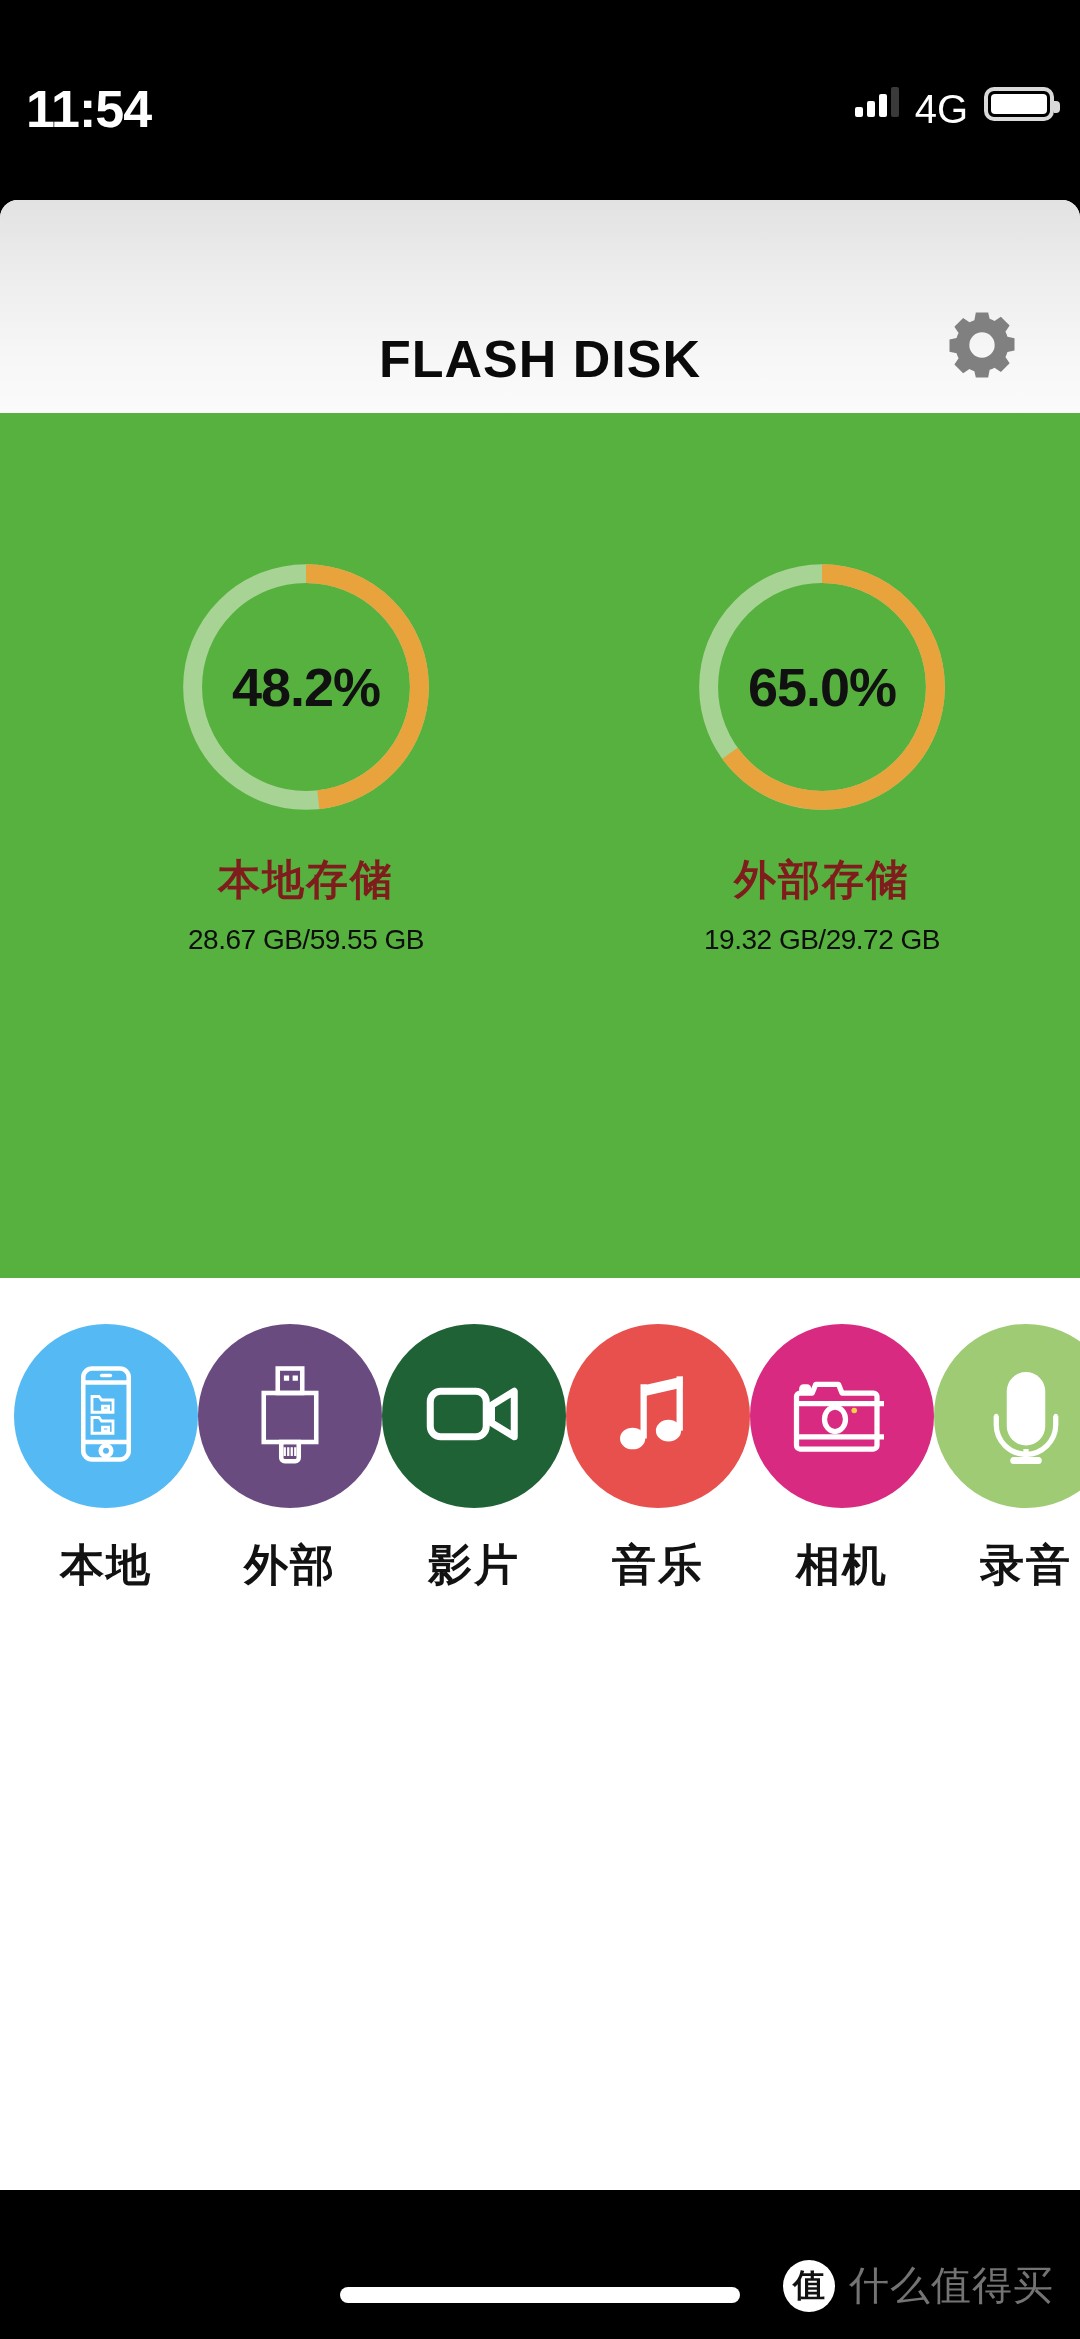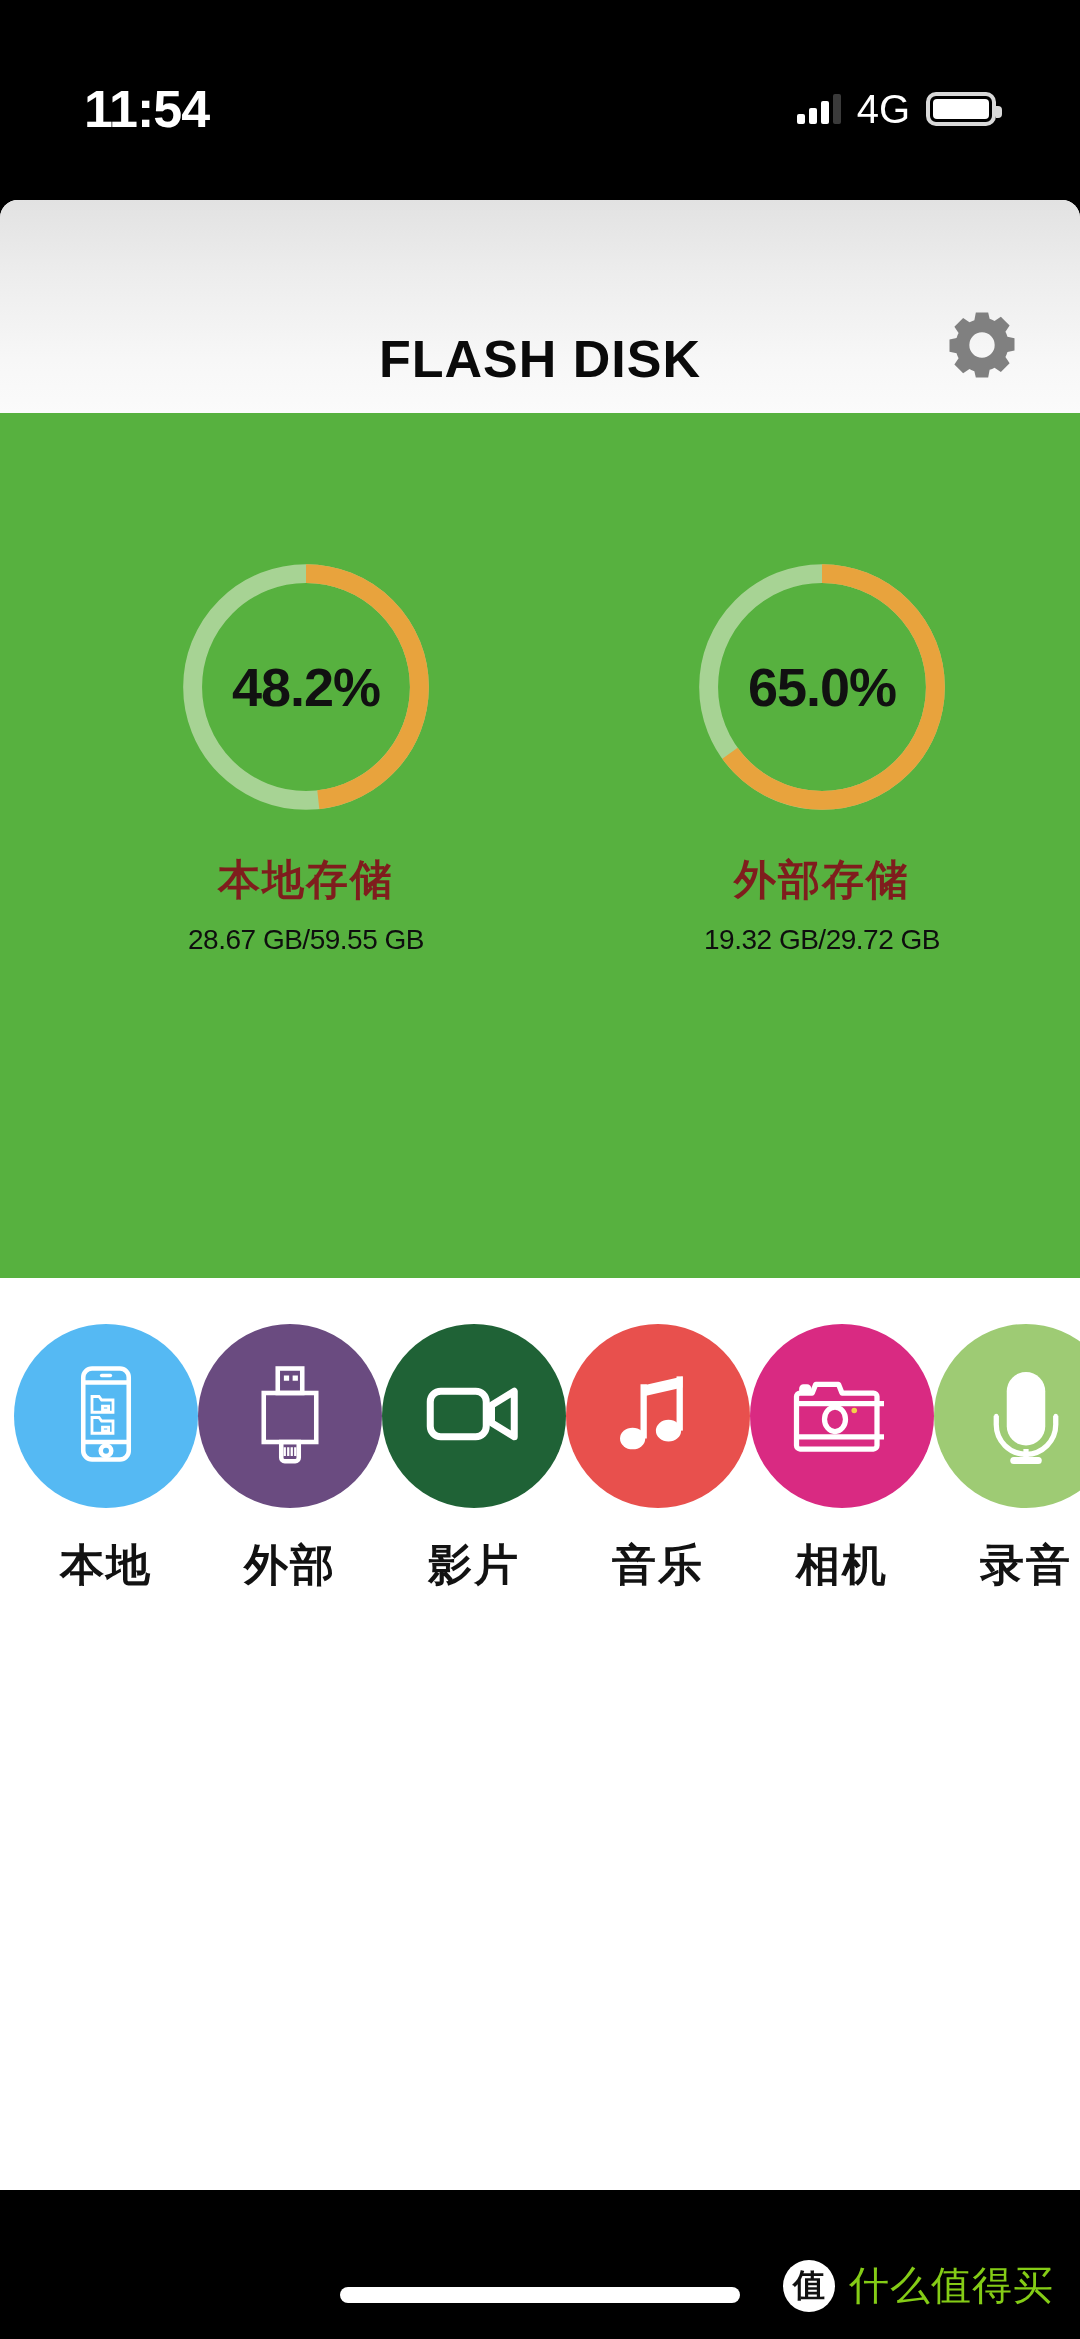--- a/index.html
+++ b/index.html
@@ -8,28 +8,28 @@
     background:#000;
     font-family:"Liberation Sans","DejaVu Sans",sans-serif;
     overflow:hidden;
     position:relative;
   }
 
   
   .status-bar {
     position:absolute; left:0; top:0; width:1080px; height:200px;
     display:flex; align-items:center; justify-content:space-between;
-    padding:0 84px; color:#fff;
+    padding:0 26px; color:#fff;
   }
   .status-time {
     font-size:52px; font-weight:600; letter-spacing:-1px;
     margin-top:18px;
   }
   .status-right {
-    display:flex; align-items:center; gap:16px; margin-top:18px;
+    display:flex; align-items:flex-start; gap:16px; margin-top:18px;
   }
   .signal-bars { display:flex; align-items:flex-end; gap:4px; height:30px; }
   .signal-bars i { display:block; width:8px; background:#fff; border-radius:2px; }
   .signal-bars i:nth-child(1){ height:10px; }
   .signal-bars i:nth-child(2){ height:16px; }
   .signal-bars i:nth-child(3){ height:23px; }
   .signal-bars i:nth-child(4){ height:30px; background:#3a3a3a; }
   .net-label { font-size:40px; font-weight:500; letter-spacing:0px; }
   .battery {
     position:relative; width:70px; height:34px;
@@ -121,21 +121,21 @@
   }
   .watermark {
     position:absolute; right:26px; bottom:26px;
     display:flex; align-items:center; gap:14px;
   }
   .wm-badge {
     width:52px; height:52px; border-radius:50%; background:#fff;
     display:flex; align-items:center; justify-content:center;
     font-size:32px; font-weight:700; color:#111;
   }
-  .wm-text { font-size:40px; color:#84cc16; font-weight:500; letter-spacing:1px; }
+  .wm-text { font-size:40px; color:#737373; font-weight:500; letter-spacing:1px; }
 </style>
 </head>
 <body>
 
 <div class="status-bar">
   <div class="status-time">11:54</div>
   <div class="status-right">
     <div class="signal-bars">
       <i></i>
         <i></i>

